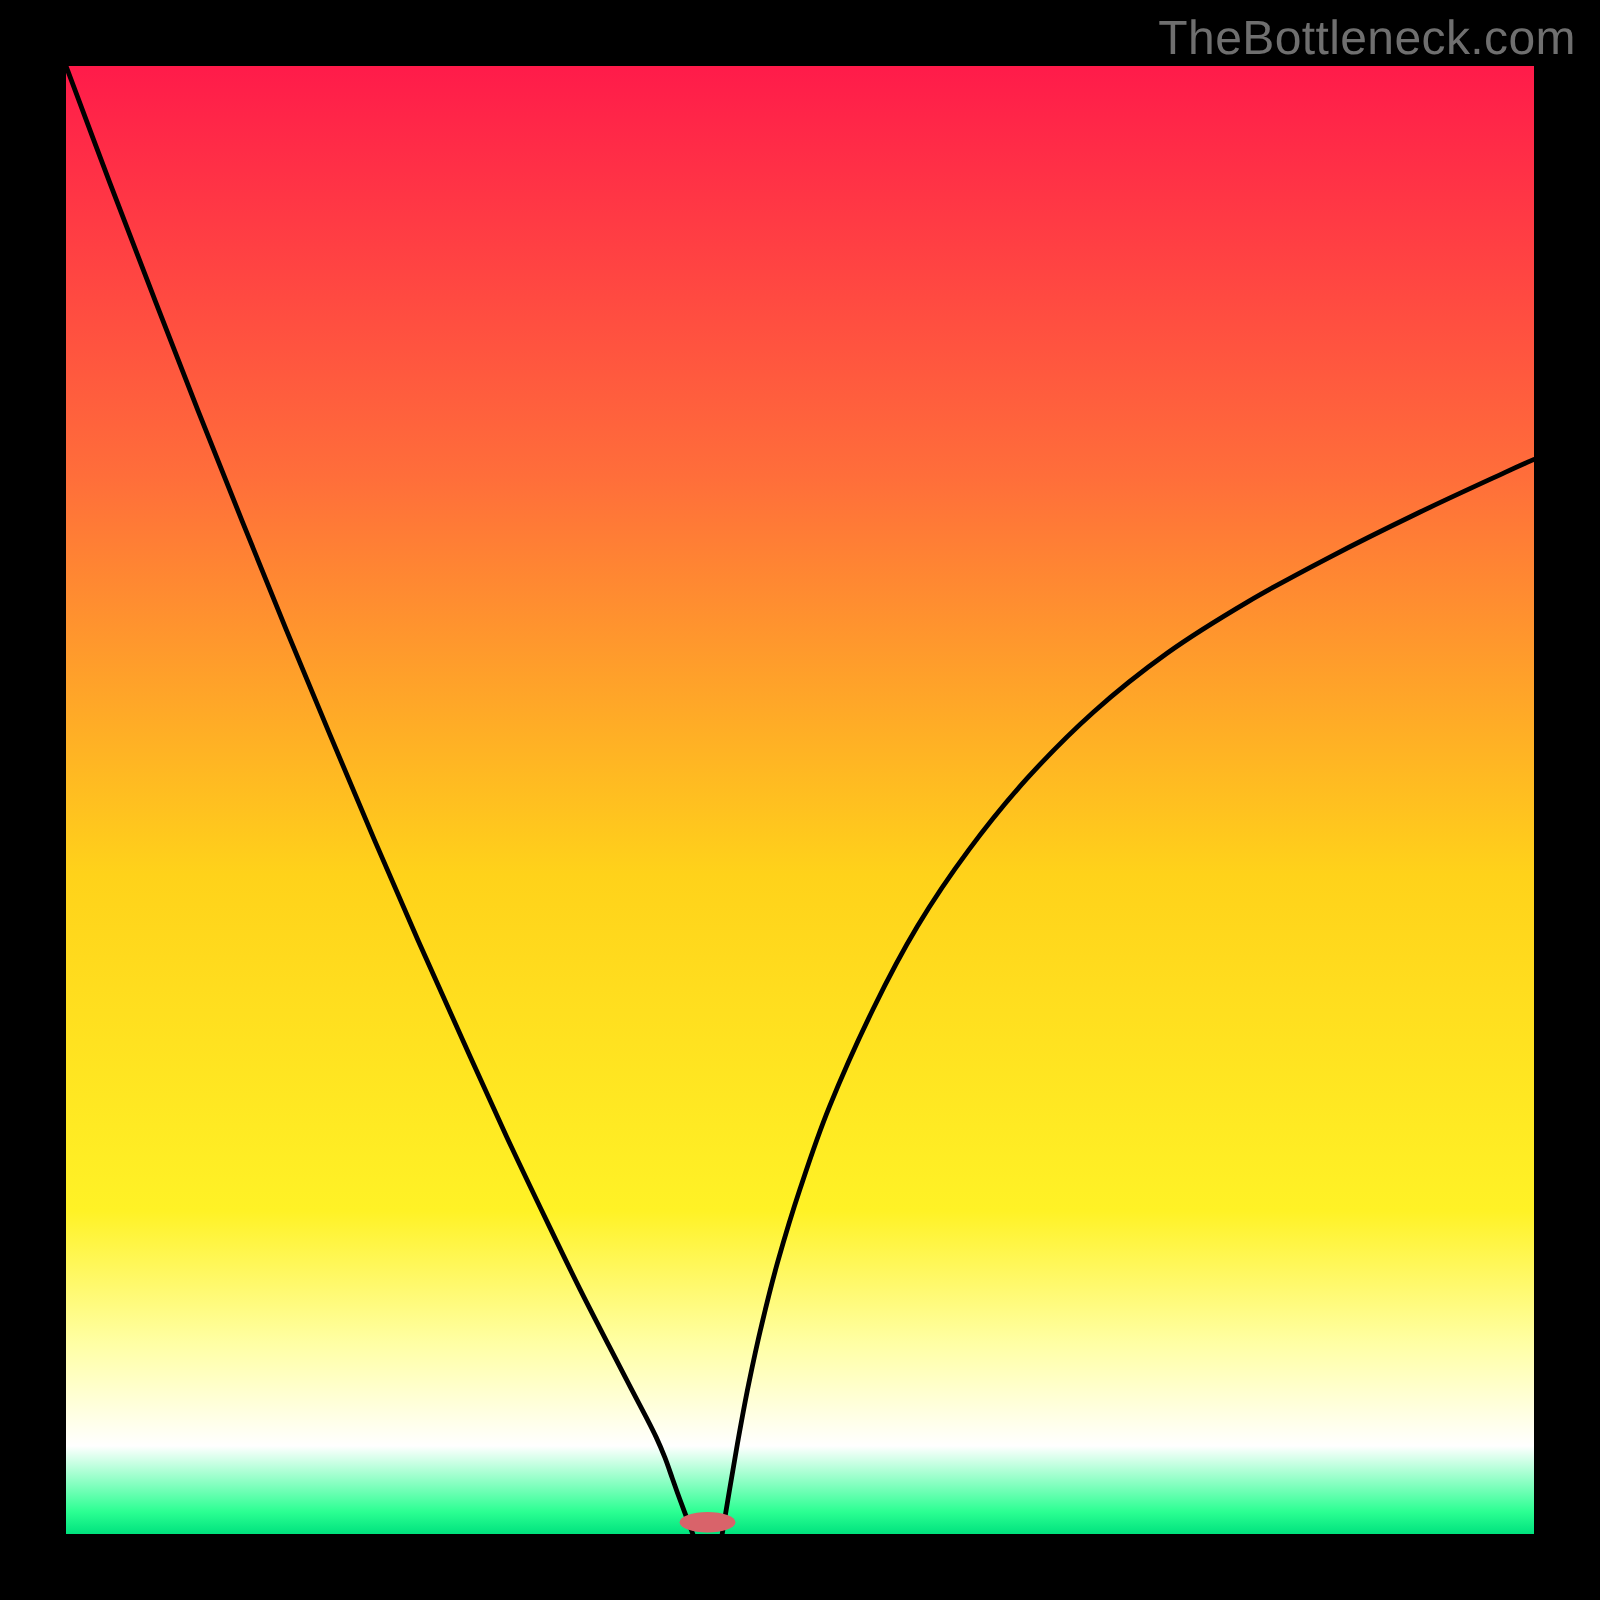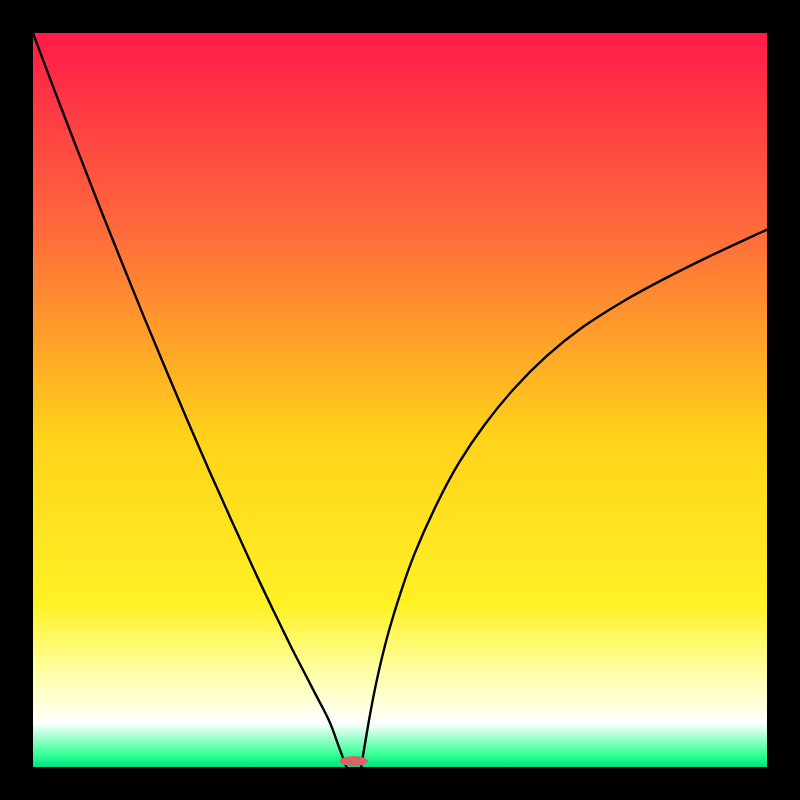--- a/index.html
+++ b/index.html
@@ -34,20 +34,21 @@
     font-size: 24px;
     color: #6f6f6f;
     letter-spacing: 0.2px;
   }
   svg { display: block; }
 </style>
 </head>
 <body>
 
 <div class="frame">
+  <div class="watermark">TheBottleneck.com</div>
   <div class="plot">
     <svg id="chart-svg" width="734" height="734" viewBox="0 0 734 734" preserveAspectRatio="none">
       <defs>
         <linearGradient id="bg-grad" x1="0" y1="0" x2="0" y2="1">
             <stop offset="0.00%" stop-color="#ff1b4a"></stop>
             <stop offset="28.00%" stop-color="#ff6e3a"></stop>
             <stop offset="55.00%" stop-color="#ffd21a"></stop>
             <stop offset="78.00%" stop-color="#fff226"></stop>
             <stop offset="87.00%" stop-color="#ffffa4"></stop>
             <stop offset="94.00%" stop-color="#ffffff"></stop>

